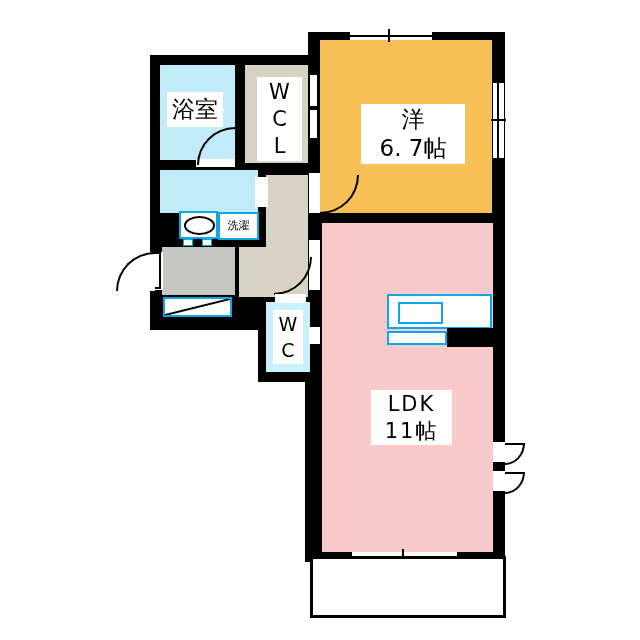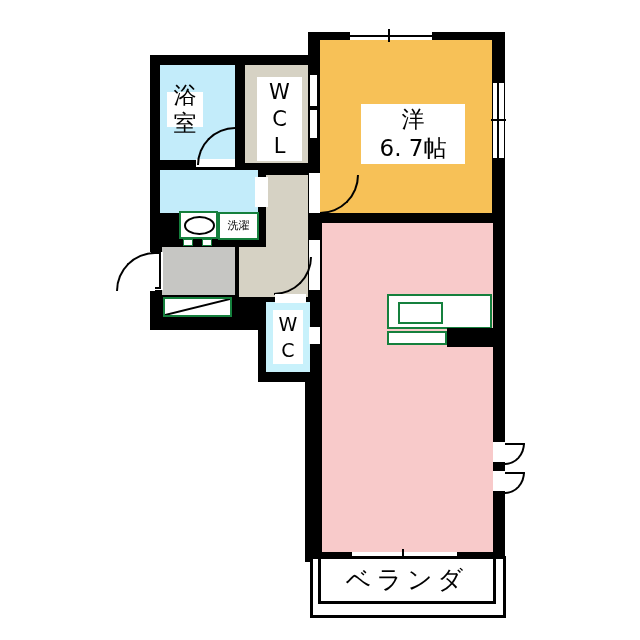--- a/index.html
+++ b/index.html
@@ -9,21 +9,21 @@
   }
   .wall{position:absolute;background:#000;}
   .room{position:absolute;}
   .gap{position:absolute;background:#fff;}
   .leaf{position:absolute;background:#fff;}
   .arc{position:absolute;border:0 solid #000;background:transparent;}
   .label{
     position:absolute;background:#fff;display:flex;align-items:center;justify-content:center;
     text-align:center;white-space:pre-line;line-height:1.2;
   }
-  .fixture{position:absolute;background:#fff;border:2px solid #15803d;box-sizing:border-box;}
+  .fixture{position:absolute;background:#fff;border:2px solid #0ea5e9;box-sizing:border-box;}
   .c-bath{background:#c3ecfa;}
   .c-wcl{background:#d6d2c4;}
   .c-west{background:#f7c157;}
   .c-hall{background:#d6d2c4;}
   .c-genkan{background:#c6c6c3;}
   .c-ldk{background:#f8caca;}
   .c-wc{background:#c8f1fb;}
   .winline{position:absolute;background:#000;}
 </style>
 </head>
@@ -102,29 +102,30 @@
 
   <div class="fixture label" style="left:218px;top:212px;width:41px;height:28px;font-size:11px;">洗濯</div>
 
   <div class="fixture" style="left:163px;top:297px;width:69px;height:20px;">
     <svg width="100%" height="100%" viewBox="0 0 65 16" preserveAspectRatio="none" style="display:block;">
       <line x1="0" y1="16" x2="65" y2="0" stroke="#000" stroke-width="2"></line>
     </svg>
   </div>
 
   <div style="position:absolute;left:310px;top:556px;width:196px;height:62px;border:3px solid #000;box-sizing:border-box;background:#fff;"></div>
-  <div class="label" style="left:318px;top:556px;width:178px;height:48px;border:3px solid #000;box-sizing:border-box;font-size:25px;letter-spacing:5px;">ベランダ</div>
 
-  <div class="label" style="left:167px;top:92px;width:36px;height:35px;font-size:23px;">浴室</div>
+  <div class="label" style="left:167px;top:92px;width:56px;height:35px;font-size:23px;">浴室</div>
 
   <div class="label" style="left:257px;top:77px;width:45px;height:84px;font-size:21px;line-height:27px;">W
 C
 L</div>
 
   <div class="label" style="left:361px;top:104px;width:104px;height:60px;font-size:23px;line-height:29px;">洋
 6. 7帖</div>
 
 
   <div class="label" style="left:273px;top:310px;width:30px;height:54px;font-size:19px;line-height:26px;">W
 C</div>
 
+  <div class="label" style="left:371px;top:390px;width:81px;height:55px;font-size:21px;line-height:27px;letter-spacing:2px;">LDK
+11帖</div>
 
 </div>
 
 </body></html>

